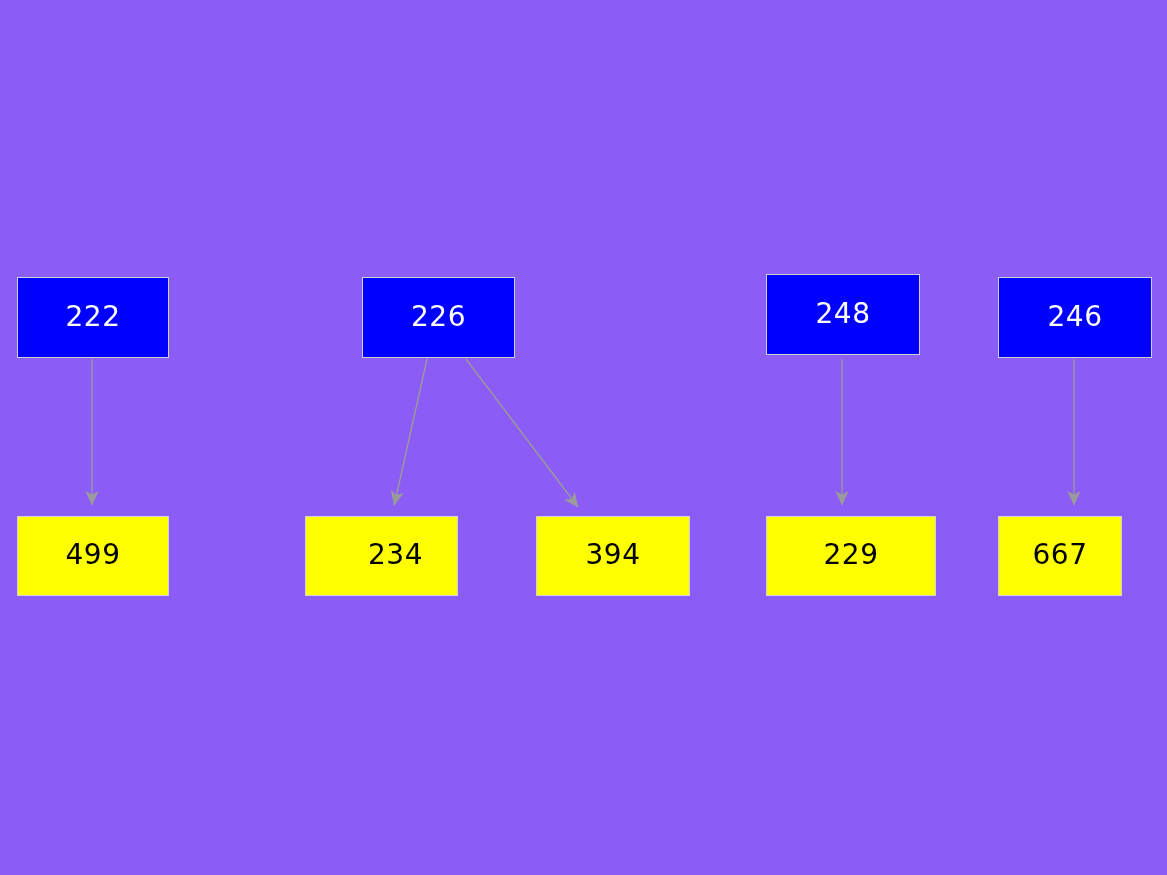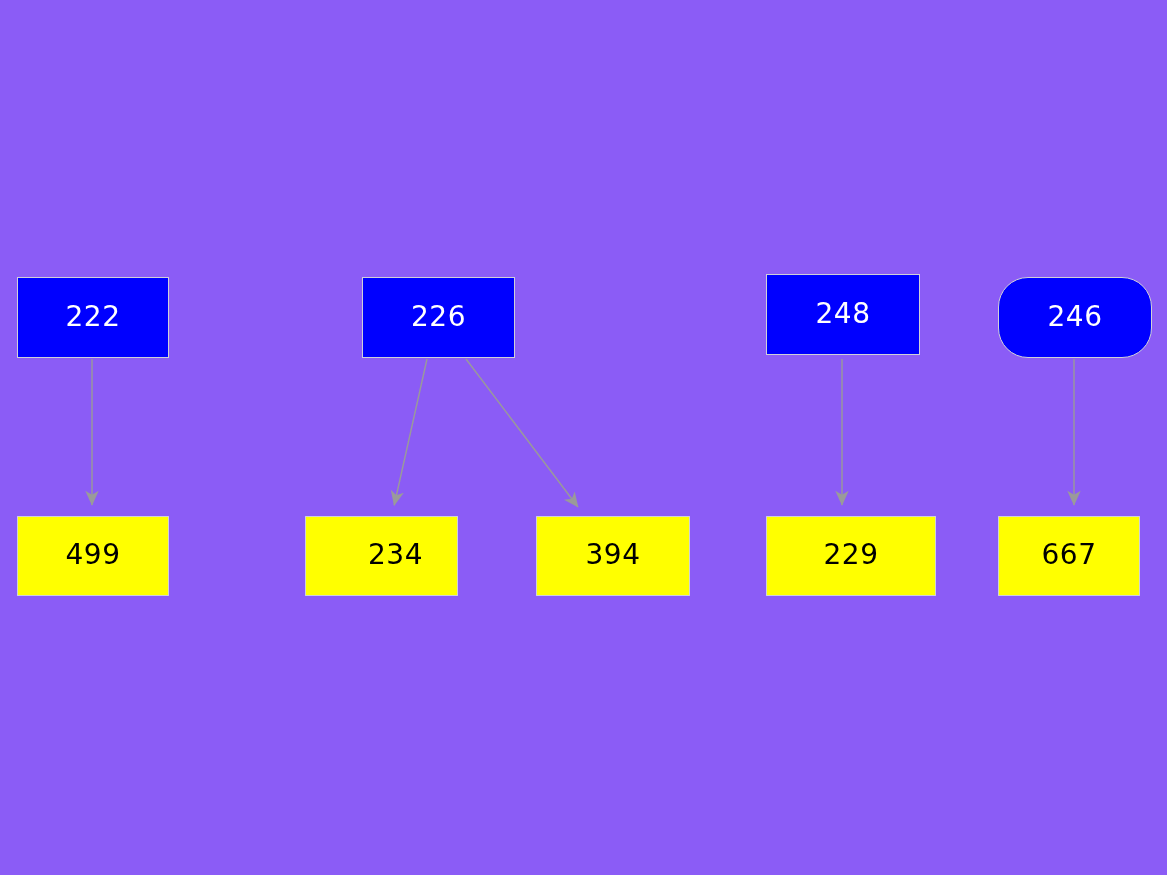--- a/index.html
+++ b/index.html
@@ -76,33 +76,33 @@
   <div id="nodes">
       <div class="node blue" style="left: 17px; top: 277px; width: 152px; height: 81px;">
         <span class="node-label">222</span>
       </div>
       <div class="node blue" style="left: 362px; top: 277px; width: 153px; height: 81px; text-align: center;">
         <span class="node-label">226</span>
       </div>
       <div class="node blue" style="left: 766px; top: 274px; width: 154px; height: 81px;">
         <span class="node-label">248</span>
       </div>
-      <div class="node blue" style="left: 998px; top: 277px; width: 154px; height: 81px; border-radius: 30px;">
+      <div class="node blue" style="left: 998px; top: 277px; width: 154px; height: 81px;">
         <span class="node-label">246</span>
       </div>
       <div class="node yellow" style="left: 17px; top: 516px; width: 152px; height: 80px;">
         <span class="node-label">499</span>
       </div>
       <div class="node yellow" style="left: 305px; top: 516px; width: 153px; height: 80px; padding-left: 28px;">
         <span class="node-label">234</span>
       </div>
       <div class="node yellow" style="left: 536px; top: 516px; width: 154px; height: 80px;">
         <span class="node-label">394</span>
       </div>
       <div class="node yellow" style="left: 766px; top: 516px; width: 170px; height: 80px;">
         <span class="node-label">229</span>
       </div>
-      <div class="node yellow" style="left: 998px; top: 516px; width: 142px; height: 80px;">
+      <div class="node yellow" style="left: 998px; top: 516px; width: 124px; height: 80px;">
         <span class="node-label">667</span>
       </div>
     </div>
 
 </div>
 
 </body></html>

